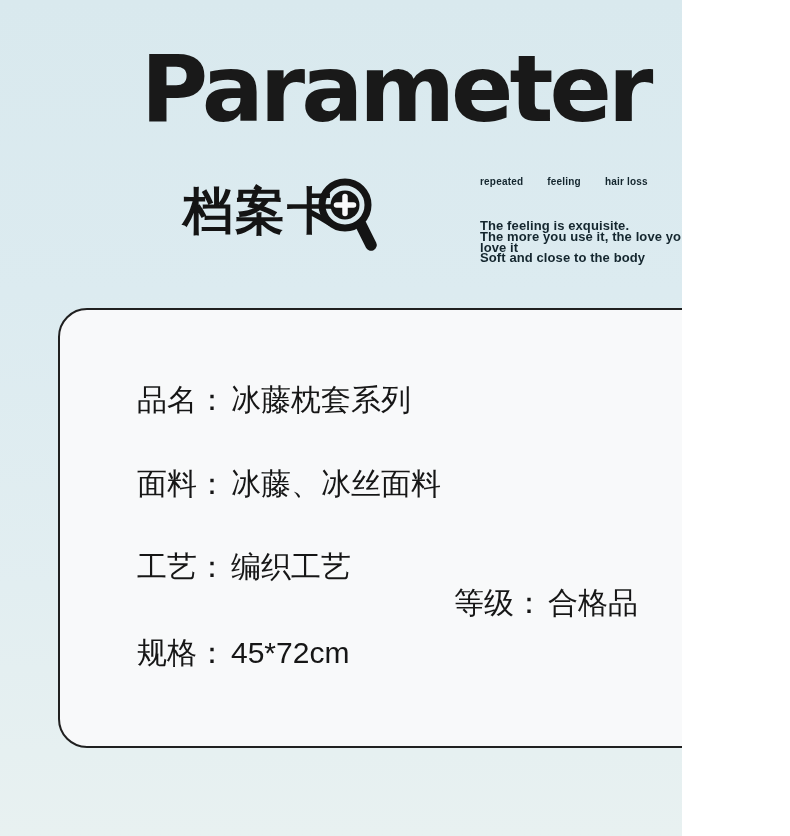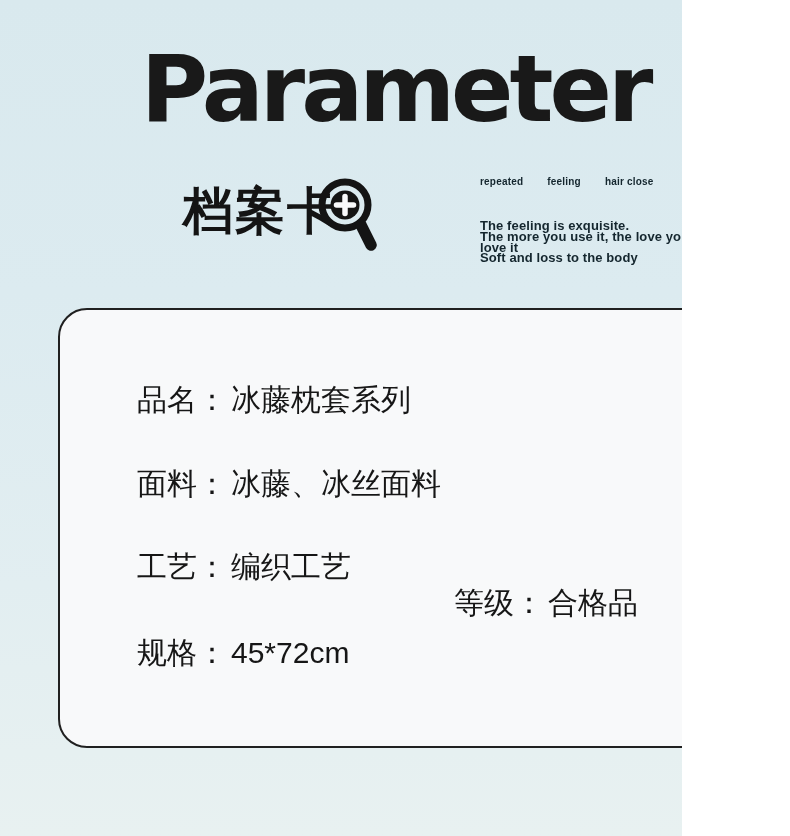--- a/index.html
+++ b/index.html
@@ -114,26 +114,26 @@
     <circle cx="30" cy="30" r="14.5" fill="#141414"></circle>
     <line x1="21.5" y1="30" x2="38.5" y2="30" stroke="#f8f9fa" stroke-width="5.5" stroke-linecap="round"></line>
     <line x1="30" y1="21.5" x2="30" y2="38.5" stroke="#f8f9fa" stroke-width="5.5" stroke-linecap="round"></line>
     <line x1="46" y1="50" x2="56" y2="70" stroke="#141414" stroke-width="11.5" stroke-linecap="round"></line>
   </svg>
 
   <div class="en-block">
     <div class="tags">
       <span class="tag">repeated</span>
       <span class="tag">feeling</span>
-      <span class="tag">hair close</span>
+      <span class="tag">hair loss</span>
     </div>
     <div class="tagline">
       <div>The feeling is exquisite.</div>
       <div>The more you use it, the love you love it</div>
-      <div>Soft and loss to the body</div>
+      <div>Soft and close to the body</div>
     </div>
   </div>
 
   <div class="param-card">
 
     <div class="spec-row r1">
       <span class="spec-label">品名：</span><span class="spec-value">冰藤枕套系列</span>
     </div>
 
     <div class="spec-row r2">

